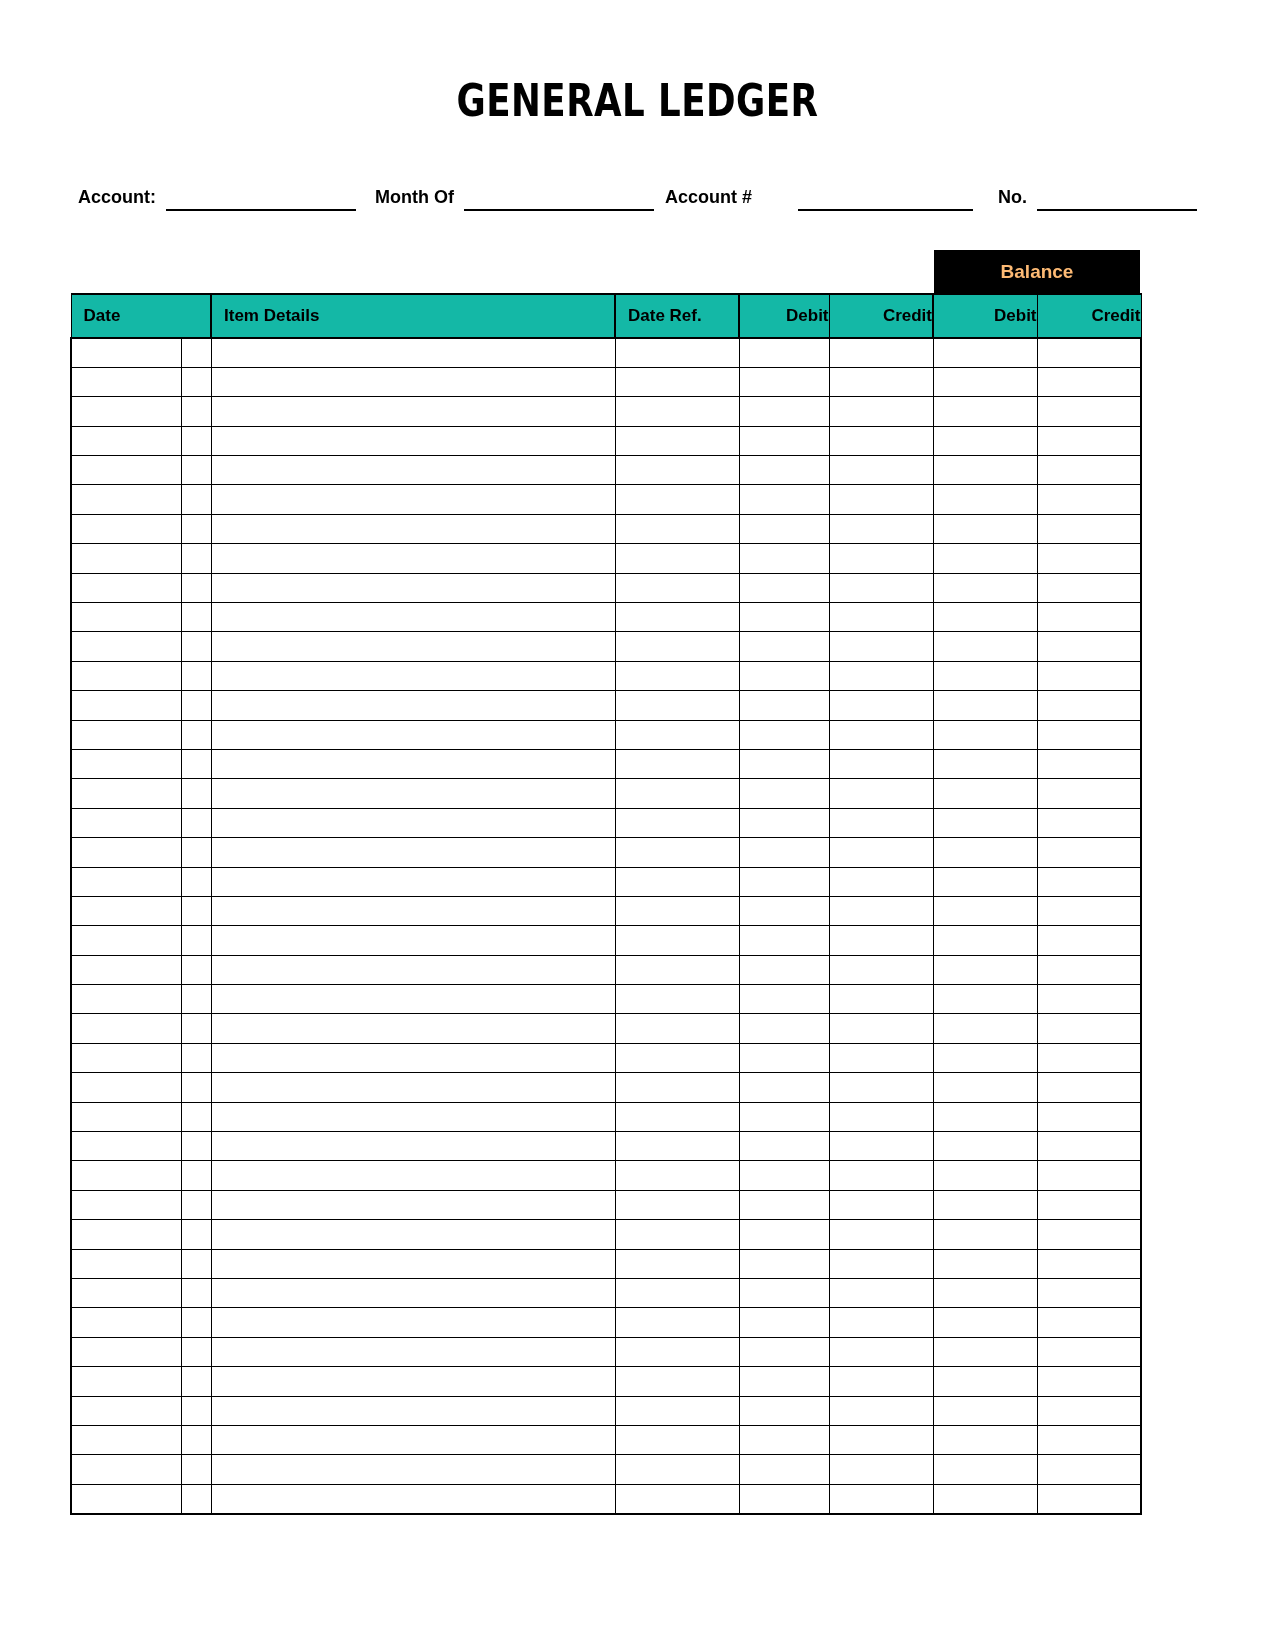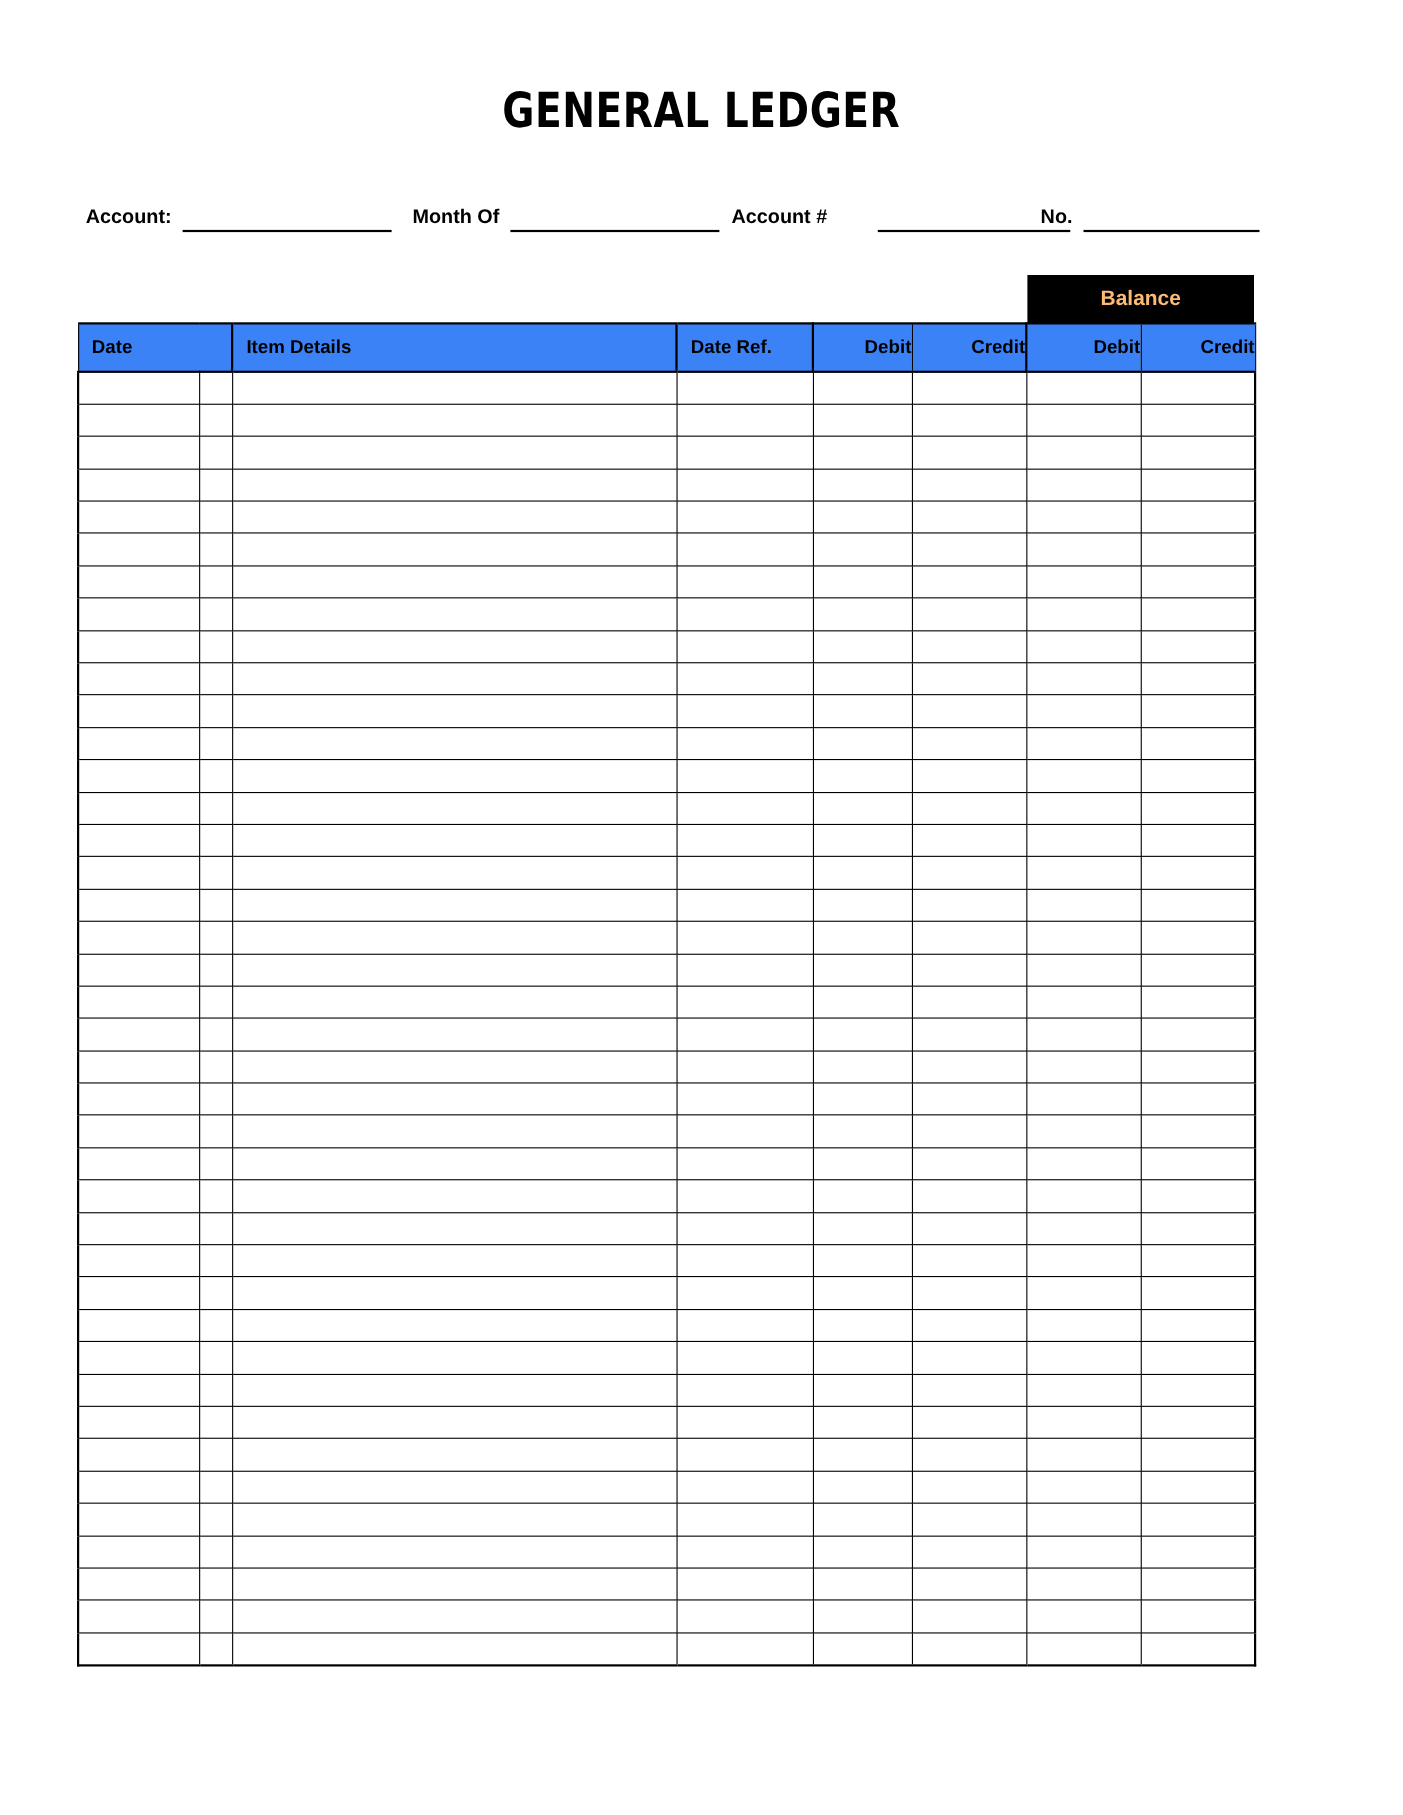--- a/index.html
+++ b/index.html
@@ -62,21 +62,21 @@
 
   #meta-account   { left: 8px; }
   #meta-account   .meta-line { width: 190px; }
 
   #meta-month     { left: 305px; }
   #meta-month     .meta-line { width: 190px; }
 
   #meta-acctnum   { left: 595px; gap: 36px; }
   #meta-acctnum   .meta-line { width: 175px; }
 
-  #meta-no        { left: 876px; }
+  #meta-no        { left: 928px; }
   #meta-no        .meta-line { width: 160px; }
 
   
   .balance-banner {
     position: absolute;
     left: 934px;
     top: 250px;
     width: 206px;
     height: 44px;
     background: #000000;
@@ -103,21 +103,21 @@
   }
 
   table.ledger th,
   table.ledger td {
     border: 1px solid #000;
     padding: 0;
   }
 
   
   table.ledger thead th {
-    background: #3b82f6;
+    background: #14b8a6;
     height: 44px;
     font-size: 17px;
     font-weight: 700;
     border-top: 2px solid #000;
     border-bottom: 2px solid #000;
   }
   thead th.h-left {
     text-align: left;
     padding-left: 12px;
   }

